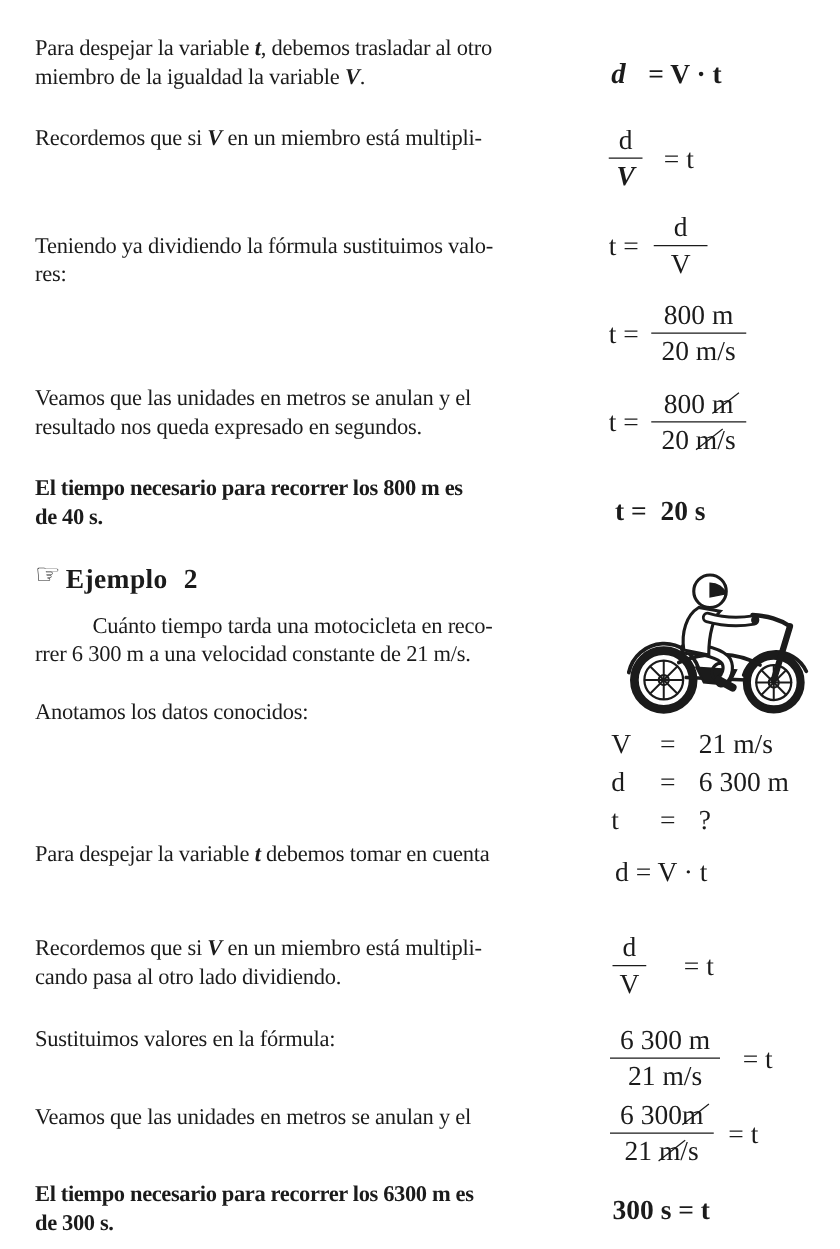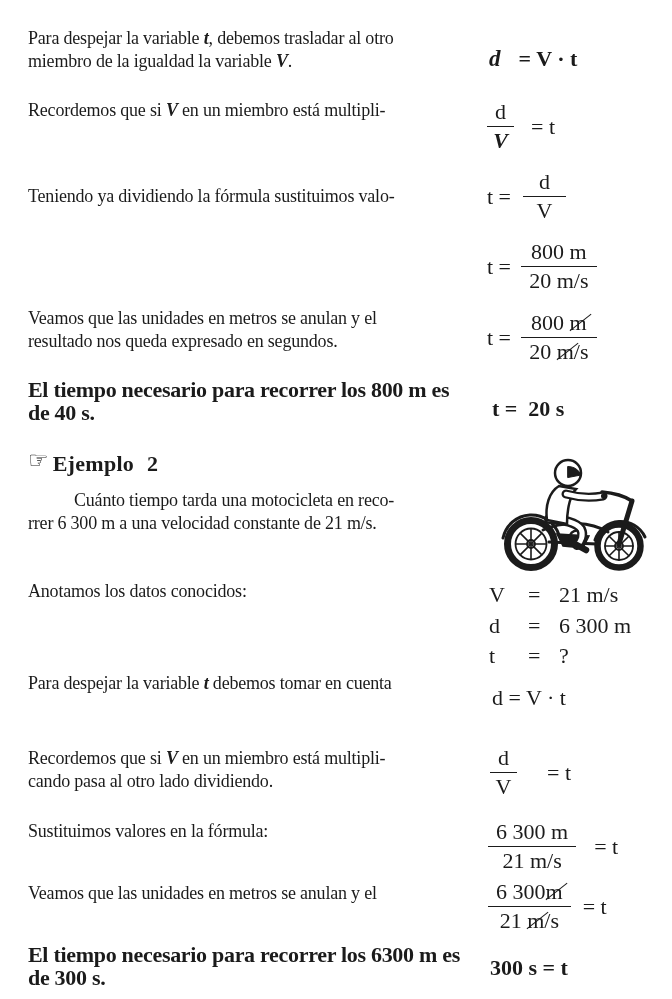--- a/index.html
+++ b/index.html
@@ -1,21 +1,21 @@
 <!DOCTYPE html>
 <html><head>
 <meta charset="utf-8">
 <style>
   *{margin:0;padding:0;box-sizing:border-box}
   html,body{background:#fff}
   body{width:672px;height:999px;font-family:"Liberation Serif",serif;color:#1b1b1b}
   .page{position:relative;width:672px;height:999px;background:#fff;overflow:hidden}
   .abs{position:absolute}
   .para{font-size:18px;line-height:22.6px;letter-spacing:-0.2px;width:448px}
-  .para.bold{font-weight:bold;font-size:22px;letter-spacing:-0.3px}
+  .para.bold{font-weight:bold;font-size:18px;letter-spacing:-0.3px}
   .ln{display:block;white-space:pre}
   .indent{padding-left:46px}
   .bi{font-weight:bold;font-style:italic}
   .formula{font-size:22px;white-space:pre;line-height:26px}
   .fbold{font-weight:bold}
   .frow{display:flex;align-items:center}
   .g10{gap:10px}.g12{gap:12px}.g17{gap:17px}.g18{gap:18px}.g30{gap:30px}
   .frac{display:inline-block;text-align:center;font-size:22px;line-height:24px}
   .num{display:block;border-bottom:1.9px solid #1b1b1b;padding:0 8px 2px}
   .den{display:block;padding-top:2px}
@@ -30,21 +30,21 @@
   
   .b-p1{left:28px;top:27px}   .b-f1{left:489px;top:46px}
   .b-p2{left:28px;top:99px}   .b-f2{left:487px;top:100px}
   .b-p3{left:28px;top:185px}  .b-f3{left:487px;top:170px}
   .b-f4{left:487px;top:240px}
   .b-p4{left:28px;top:307px}  .b-f5{left:487px;top:311px}
   .b-p5{left:28px;top:379px}  .b-f6{left:492px;top:396px}
   .b-ej{left:28px;top:447px}
   .b-p6{left:28px;top:489px}
   .b-moto{left:491px;top:445px;width:166px;height:129px}
-  .b-p7{left:28px;top:580px}  .b-f7{left:489px;top:580px}
+  .b-p7{left:28px;top:558px}  .b-f7{left:489px;top:580px}
   .b-p8{left:28px;top:672px}  .b-f8{left:492px;top:685px}
   .b-p9{left:28px;top:747px}  .b-f9{left:490px;top:746px}
   .b-p10{left:28px;top:820px} .b-f10{left:488px;top:820px}
   .b-p11{left:28px;top:882px} .b-f11{left:488px;top:880px}
   .b-p12{left:28px;top:944px} .b-f12{left:490px;top:955px}
   .f1d{font-weight:bold;font-style:italic;font-size:23px}
   svg{display:block}
 </style>
 </head>
 <body>
@@ -68,20 +68,21 @@
   <div class="abs frow g17 b-f2">
     <span class="frac">
       <span class="num">d</span>
       <span class="den bi">V</span>
     </span>
     <span class="formula">= t</span>
   </div>
 
   <div class="abs para b-p3">
     <span class="ln">Teniendo ya dividiendo la fórmula sustituimos valo-</span>
+    <span class="ln">res:</span>
   </div>
 
   <div class="abs frow g12 b-f3">
     <span class="formula">t =</span>
     <span class="frac pad16">
       <span class="num">d</span>
       <span class="den">V</span>
     </span>
   </div>
 

